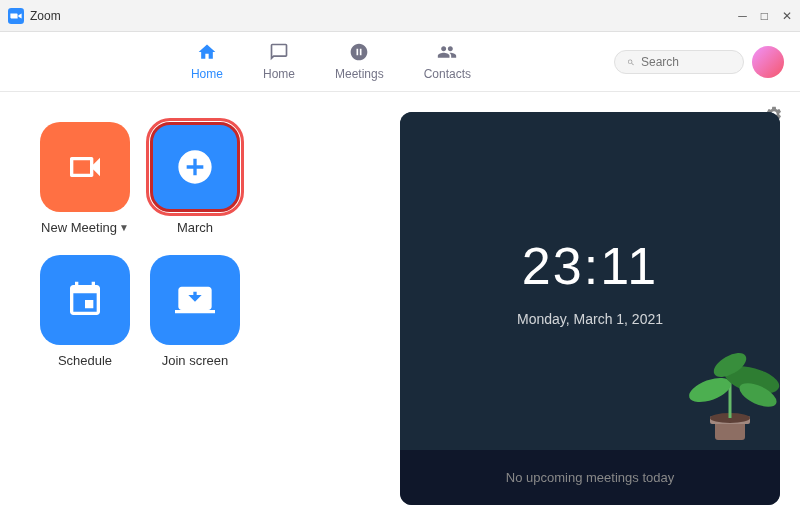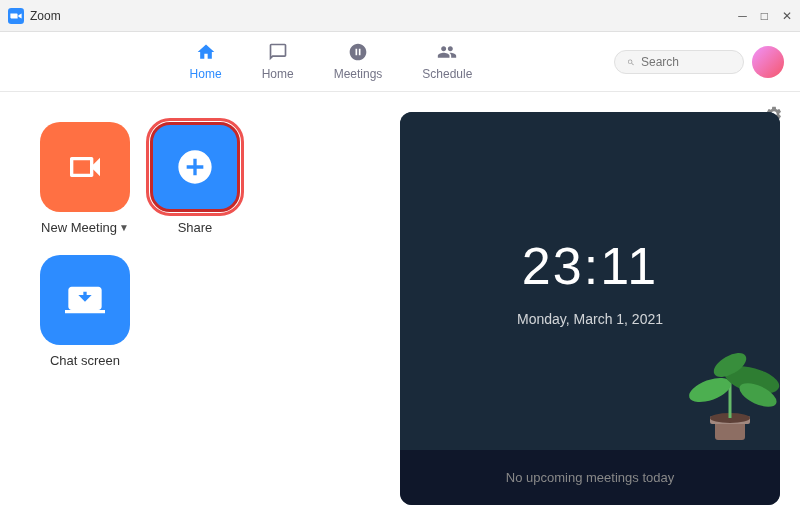--- a/index.html
+++ b/index.html
@@ -318,21 +318,21 @@
       </span>
       <span class="tab-label">Meetings</span>
     </div>
 
     <div class="nav-tab">
       <span class="tab-icon">
         <svg width="20" height="20" viewBox="0 0 24 24" fill="#747487">
           <path d="M16 11c1.66 0 2.99-1.34 2.99-3S17.66 5 16 5c-1.66 0-3 1.34-3 3s1.34 3 3 3zm-8 0c1.66 0 2.99-1.34 2.99-3S9.66 5 8 5C6.34 5 5 6.34 5 8s1.34 3 3 3zm0 2c-2.33 0-7 1.17-7 3.5V19h14v-2.5c0-2.33-4.67-3.5-7-3.5zm8 0c-.29 0-.62.02-.97.05 1.16.84 1.97 1.97 1.97 3.45V19h6v-2.5c0-2.33-4.67-3.5-7-3.5z"></path>
         </svg>
       </span>
-      <span class="tab-label">Schedule</span>
+      <span class="tab-label">Contacts</span>
     </div>
   </div>
   <div class="nav-search">
     <div class="search-box">
       <svg width="13" height="13" viewBox="0 0 24 24" fill="#999">
         <path d="M15.5 14h-.79l-.28-.27A6.471 6.471 0 0016 9.5 6.5 6.5 0 109.5 16c1.61 0 3.09-.59 4.23-1.57l.27.28v.79l5 4.99L20.49 19l-4.99-5zm-6 0C7.01 14 5 11.99 5 9.5S7.01 5 9.5 5 14 7.01 14 9.5 11.99 14 9.5 14z"></path>
       </svg>
       <input type="text" readonly="" placeholder="Search" style="">
     </div>
     <div class="avatar-circle">
@@ -364,34 +364,42 @@
           <span class="arrow-down">▼</span>
         </div>
       </div>
 
       <div class="action-item">
         <div class="action-btn blue" style="border: 3px solid #c62828; outline: 3px solid #ef5350; outline-offset: 1px;">
           <svg width="40" height="40" viewBox="0 0 24 24" fill="white">
             <path d="M12 2C6.48 2 2 6.48 2 12s4.48 10 10 10 10-4.48 10-10S17.52 2 12 2zm5 11h-4v4h-2v-4H7v-2h4V7h2v4h4v2z"></path>
           </svg>
         </div>
-        <span class="action-label">Share</span>
+        <span class="action-label">March</span>
       </div>
     </div>
 
     <div class="action-row">
 
+      <div class="action-item">
+        <div class="action-btn blue-dark">
+          <svg width="40" height="40" viewBox="0 0 24 24" fill="white">
+            <path d="M17 12h-5v5h5v-5zM16 1v2H8V1H6v2H5c-1.11 0-1.99.9-1.99 2L3 19c0 1.1.89 2 2 2h14c1.1 0 2-.9 2-2V5c0-1.1-.9-2-2-2h-1V1h-2zm3 18H5V8h14v11z"></path>
+          </svg>
+        </div>
+        <span class="action-label">Schedule</span>
+      </div>
 
       <div class="action-item">
         <div class="action-btn blue-dark">
           <svg width="40" height="40" viewBox="0 0 24 24" fill="white">
             <path d="M20 18c1.1 0 1.99-.9 1.99-2L22 6c0-1.1-.9-2-2-2H4c-1.1 0-2 .9-2 2v10c0 1.1.9 2 2 2H0v2h24v-2h-4zm-8-5l-4-4h3V7h2v2h3l-4 4z"></path>
           </svg>
         </div>
-        <span class="action-label">Chat screen</span>
+        <span class="action-label">Join screen</span>
       </div>
     </div>
   </div>
 
   <div class="right-panel">
     <div class="clock-card">
       <div class="clock-area">
         <div class="clock-time">23:11</div>
         <div class="clock-date">Monday, March 1, 2021</div>
 

